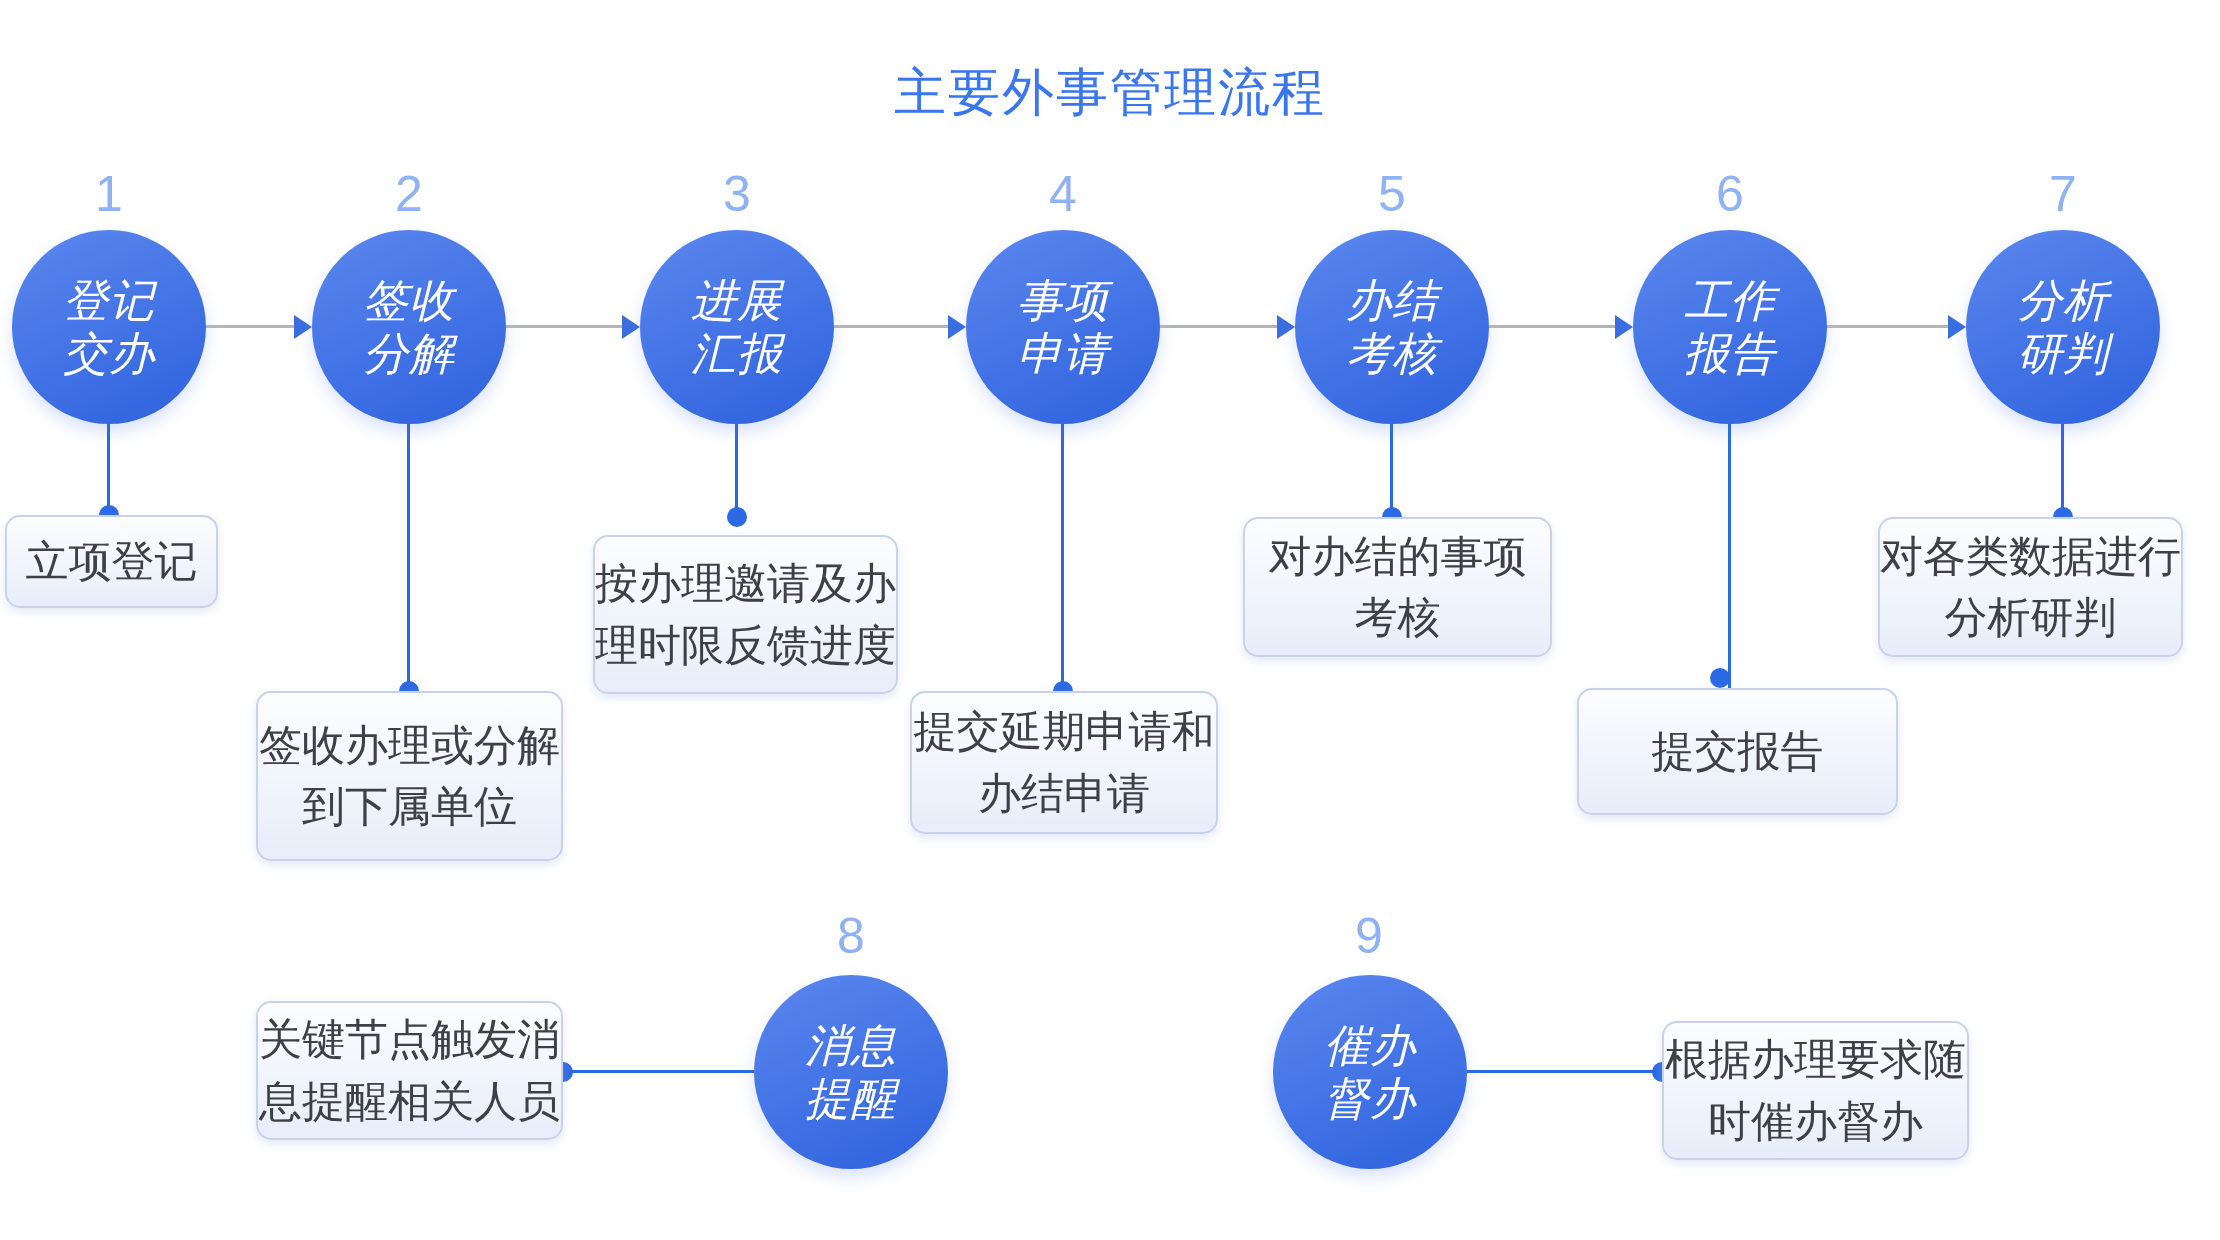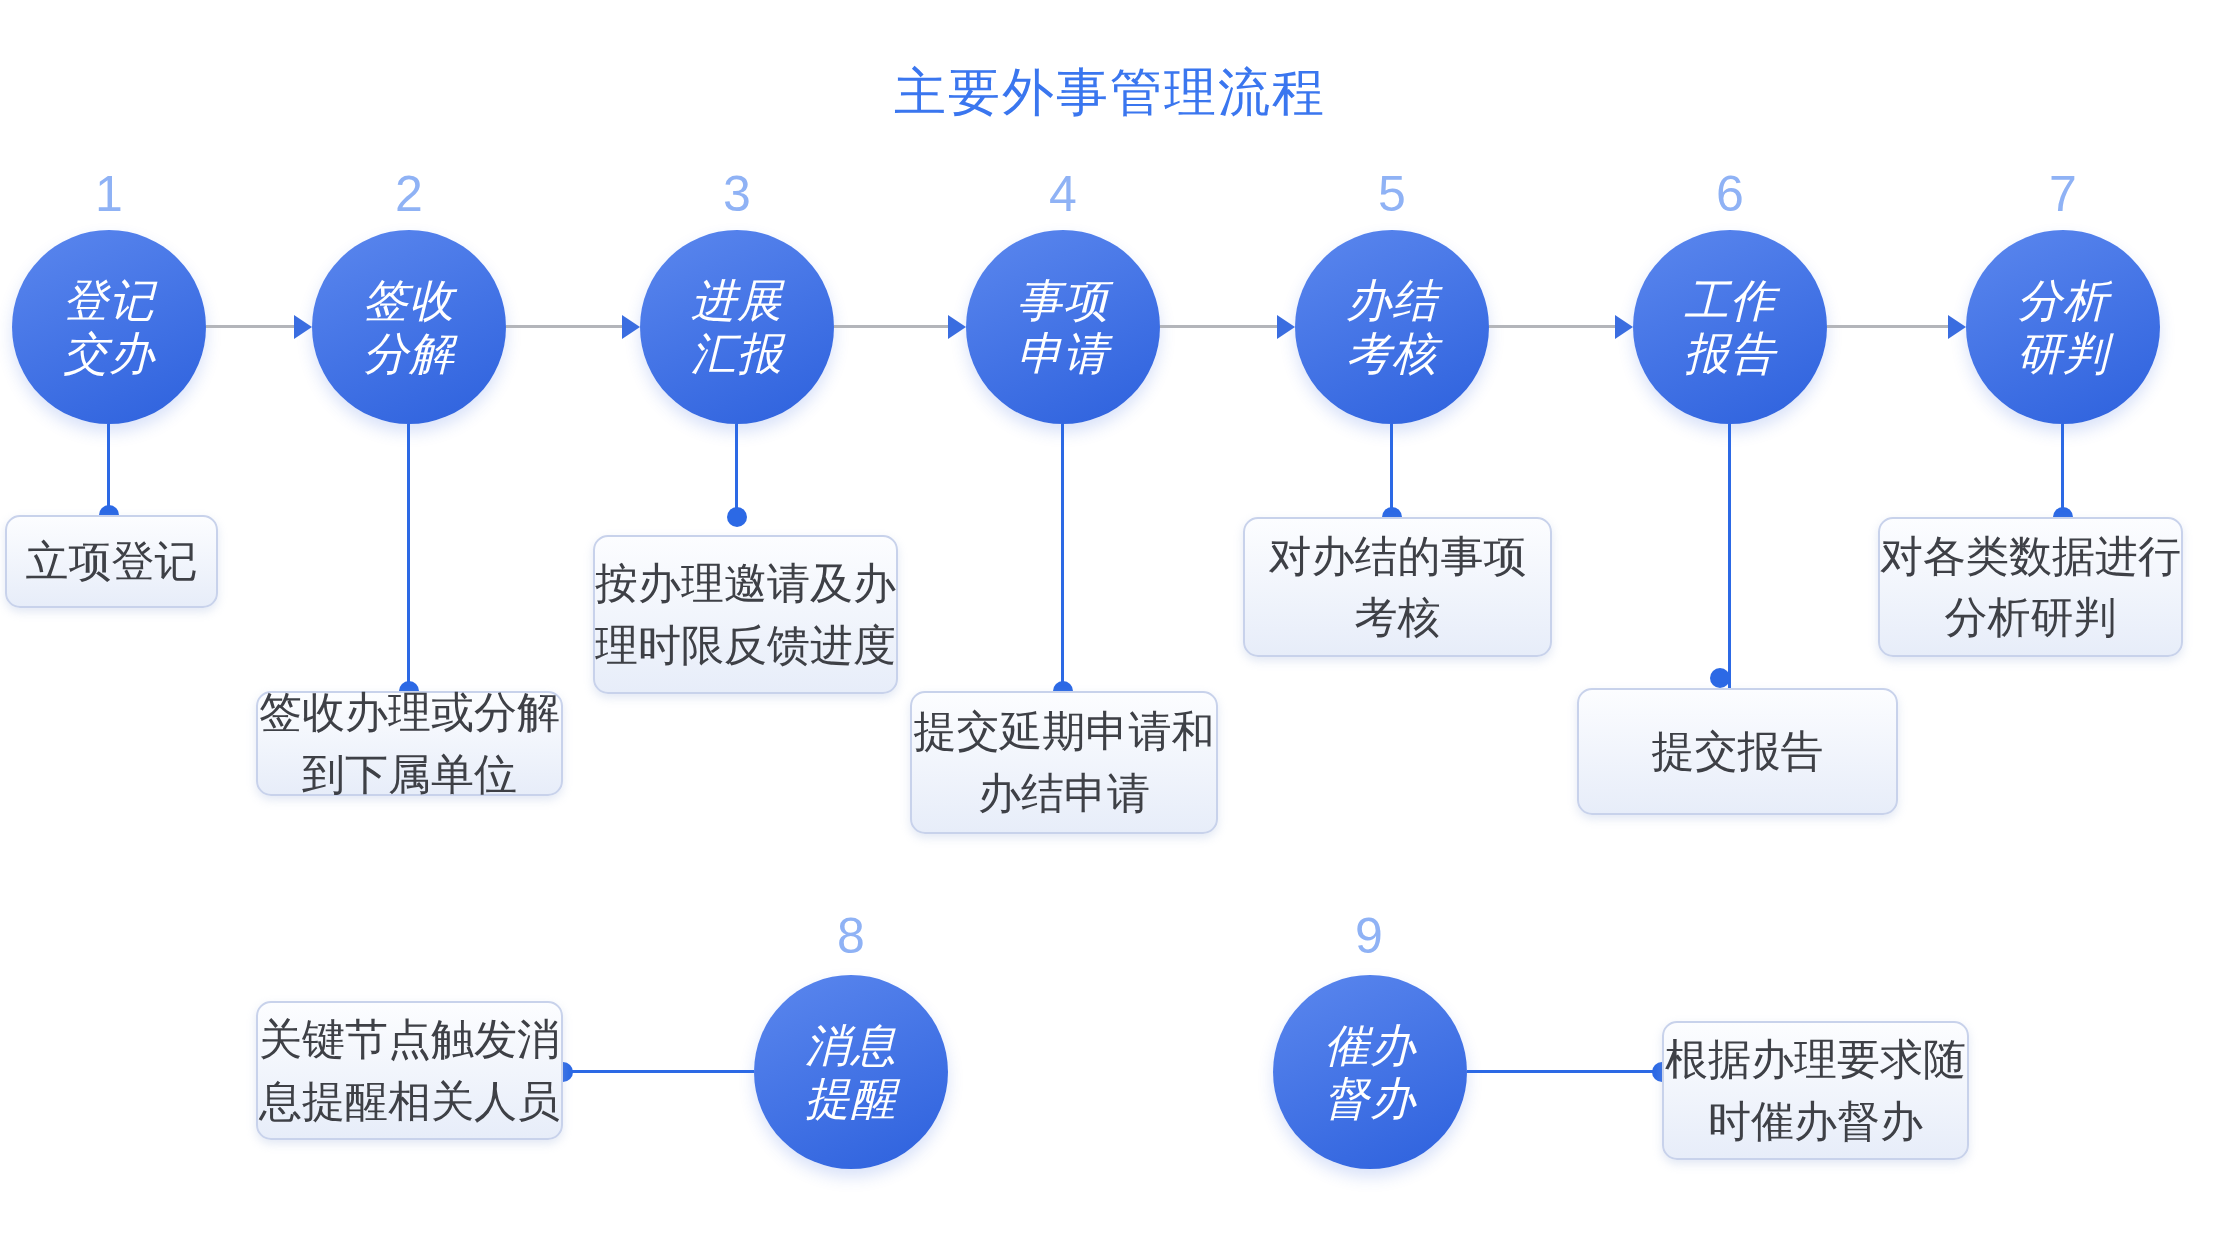--- a/index.html
+++ b/index.html
@@ -83,21 +83,21 @@
   .d1{left:99px;top:505px;}   .d2{left:399px;top:681px;} .d3{left:727px;top:507px;}
   .d4{left:1053px;top:681px;} .d5{left:1382px;top:507px;}.d6{left:1710px;top:668px;}
   .d7{left:2053px;top:507px;} .d8{left:553px;top:1062px;}.d9{left:1652px;top:1062px;}
 
   
   .l8{left:563px;width:191px;}
   .l9{left:1467px;width:195px;}
 
   
   .b1{left:5px;top:515px;width:213px;height:93px;}
-  .b2{left:256px;top:691px;width:307px;height:105px;}
+  .b2{left:256px;top:691px;width:307px;height:170px;}
   .b3{left:593px;top:535px;width:305px;height:159px;}
   .b4{left:910px;top:691px;width:308px;height:143px;}
   .b5{left:1243px;top:517px;width:309px;height:140px;}
   .b6{left:1577px;top:688px;width:321px;height:127px;}
   .b7{left:1878px;top:517px;width:305px;height:140px;}
   .b8{left:256px;top:1001px;width:307px;height:139px;}
   .b9{left:1662px;top:1001px;width:307px;height:139px;margin-top:20px;}
 </style>
 </head>
 <body>

